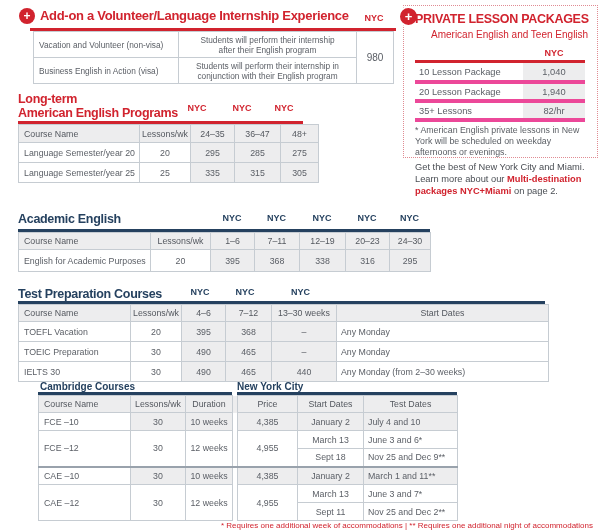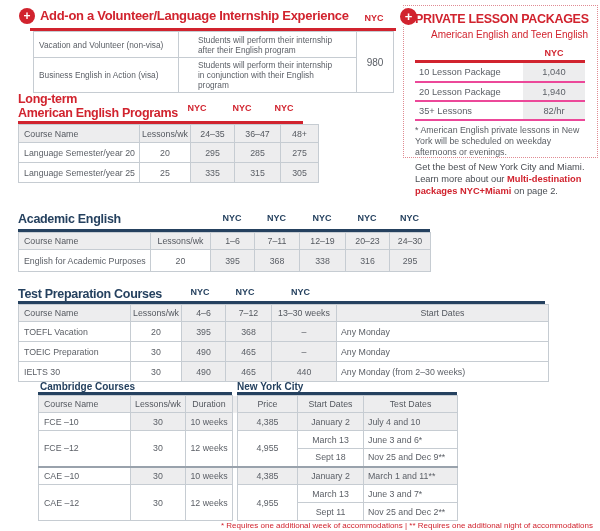--- a/index.html
+++ b/index.html
@@ -25,26 +25,26 @@
   td.lt{text-align:left;padding-left:4px;}
   td.name{white-space:nowrap;padding-left:5px;}
   .sh{background:#ededee;}
   tr.hd td{background:#ededee;color:#54585f;}
   .grp td{border-top:2px solid #99a2ac;}
   td.gap{border:none;background:#fff;padding:0;}
   .grp td.gap{border-top:2px solid #99a2ac;border-left:none;border-right:none;border-bottom:none;}
 
   
   #addon-table td{font-size:8.3px;}
-  #addon-table td.desc{white-space:normal;line-height:10px;padding:2px 19px;}
+  #addon-table td.desc{white-space:normal;line-height:10px;padding:2px 13px;text-align:center;}
 
   
   .dotted{position:absolute;left:403px;top:5px;width:193px;height:151px;
           border:1px dotted #e08b92;background:#fff;}
-  #private-table td{border:none;border-bottom:2px solid #ec4899;font-size:9.3px;}
+  #private-table td{border:none;border-bottom:4px solid #ec4899;font-size:9.3px;}
   .plus{position:absolute;border-radius:50%;background:#d1232e;color:#fff;
         display:flex;align-items:center;justify-content:center;font-weight:700;}
   .promo{position:absolute;font-size:9.3px;line-height:12px;color:#4a4e54;}
   .promo b{color:#d1232e;}
   .footnote{position:absolute;font-size:8.8px;line-height:11px;color:#5a5e64;}
   .footer{position:absolute;font-size:8px;color:#d1232e;white-space:nowrap;text-align:right;}
 </style>
 </head>
 <body>
 

